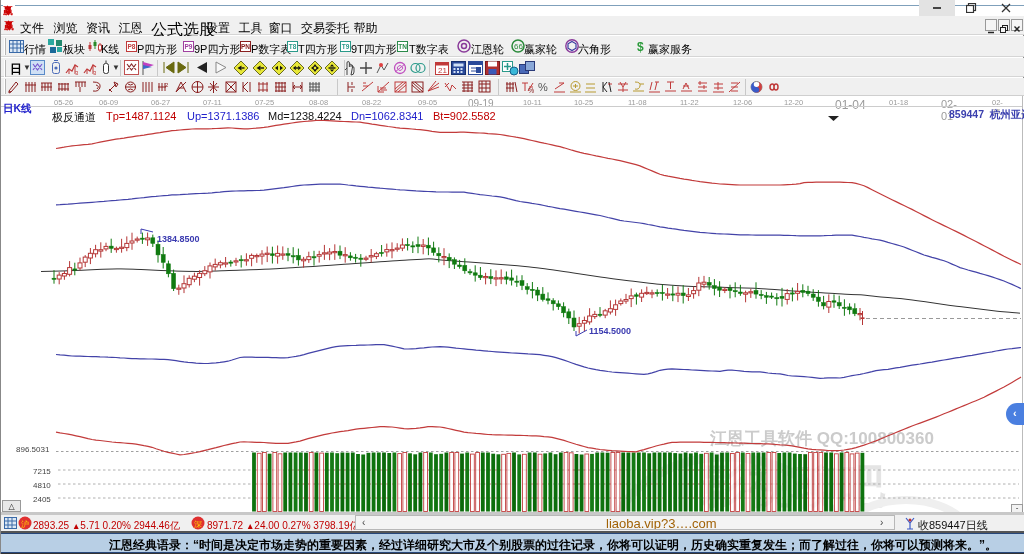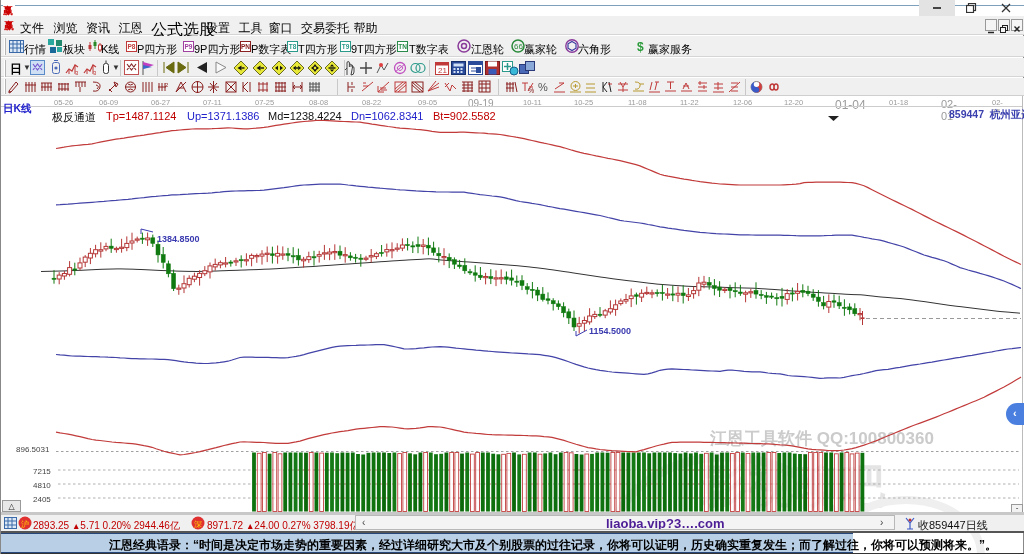--- a/index.html
+++ b/index.html
@@ -931,29 +931,29 @@
         <circle cx="7" cy="7" r="6.5" fill="#e03030"></circle>
         <text x="3" y="10.5" font-size="8" fill="#ffd700" font-family="Liberation Sans">沪</text>
       </svg>
  <span class="abs" style="left:32px;top:3.5px;font-size:10px;color:#c00000;white-space:nowrap">2893.25 <span style="font-size:8.5px">▲</span>5.71 0.20% 2944.46<span style="color:#c00000;font-size:10px">亿</span></span>
  <svg class="abs" style="left:190px;top:1px" width="14" height="14">
         <circle cx="7" cy="7" r="6.5" fill="#e03030"></circle>
         <text x="3" y="10.5" font-size="8" fill="#ffd700" font-family="Liberation Sans">深</text>
       </svg>
  <span class="abs" style="left:206px;top:3.5px;font-size:10px;color:#c00000;white-space:nowrap">8971.72 <span style="font-size:8.5px">▲</span>24.00 0.27% 3798.19<span style="color:#c00000;font-size:10px">亿</span></span>
  <div class="abs" style="left:354px;top:0px;width:540px;height:15px;background:#f4f4f4;border:1px solid #b8b8b8;overflow:hidden">
-   <div class="abs" style="left:250px;top:0px;font-size:13px;font-weight:bold;color:#4c1d95">liaoba.vip?3….com</div>
+   <div class="abs" style="left:250px;top:0px;font-size:13px;font-weight:normal;color:#a16207">liaoba.vip?3….com</div>
    <div class="abs" style="left:6px;top:1px;font-size:10px;color:#444">‹</div>
    <div class="abs" style="left:524px;top:1px;font-size:10px;color:#444">›</div>
  </div>
  <svg class="abs" style="left:903px;top:1px" width="12" height="14">
         <path d="M2 2 L6 7 L10 2 M6 7 V13 M3 13 H9" stroke="#3a5ac8" fill="none" stroke-width="1.2"></path>
         <circle cx="6" cy="4" r="1.5" fill="#c03030"></circle>
       </svg>
  <span class="abs" style="left:917px;top:3px;font-size:11px;color:#111;white-space:nowrap">收859447日线</span>
 </div>
 
 <div class="abs" style="left:0;top:531px;width:1024px;height:2px;background:#555"></div>
-<div class="abs" style="left:0;top:533px;width:852px;height:20px;background:#b8cfe5;border-top:1px solid #27477a;border-bottom:1px solid #27477a">
+<div class="abs" style="left:0;top:533px;width:1024px;height:20px;background:#b8cfe5;border-top:1px solid #27477a;border-bottom:1px solid #27477a">
  <span class="abs" style="left:108px;top:3px;font-size:12px;font-weight:bold;color:#000;white-space:nowrap">江恩经典语录：“时间是决定市场走势的重要因素，经过详细研究大市及个别股票的过往记录，你将可以证明，历史确实重复发生；而了解过往，你将可以预测将来。”。</span>
 </div>
 <div class="abs" style="left:0;top:553px;width:1024px;height:1px;background:#333"></div>
 
 </div>
 </body></html>

